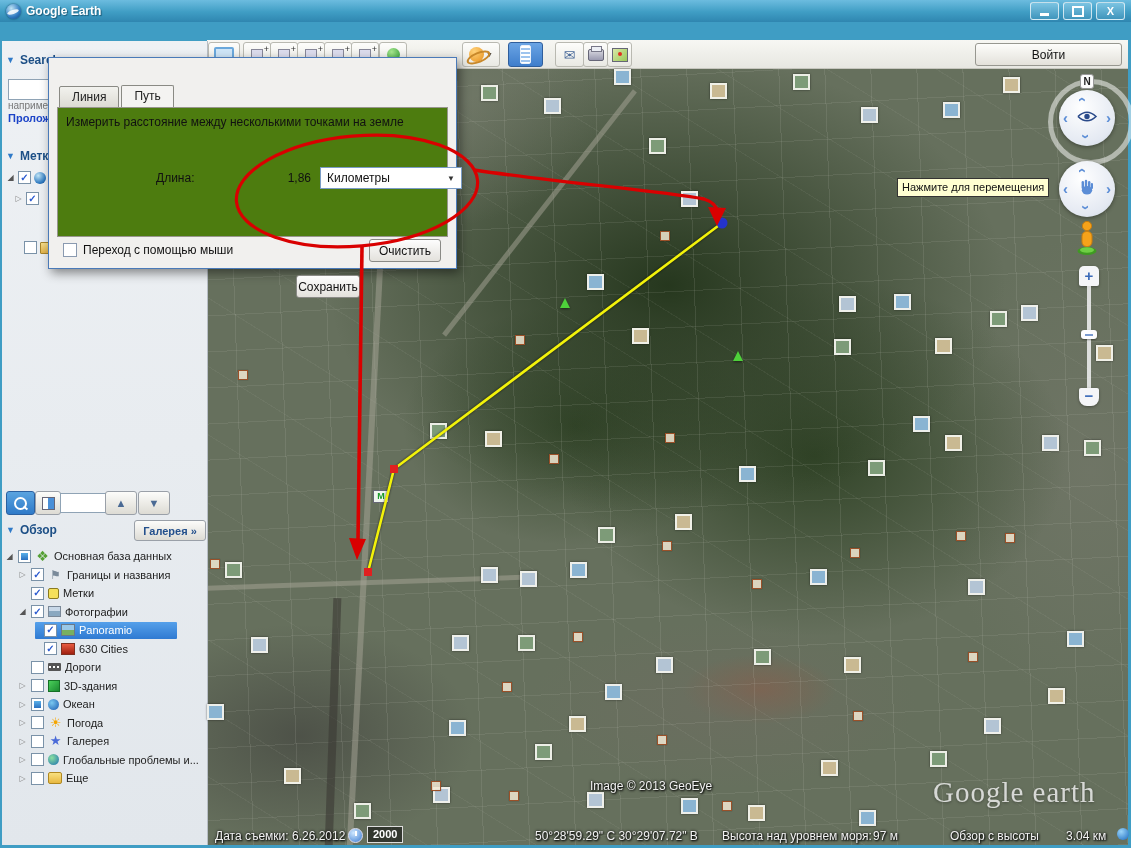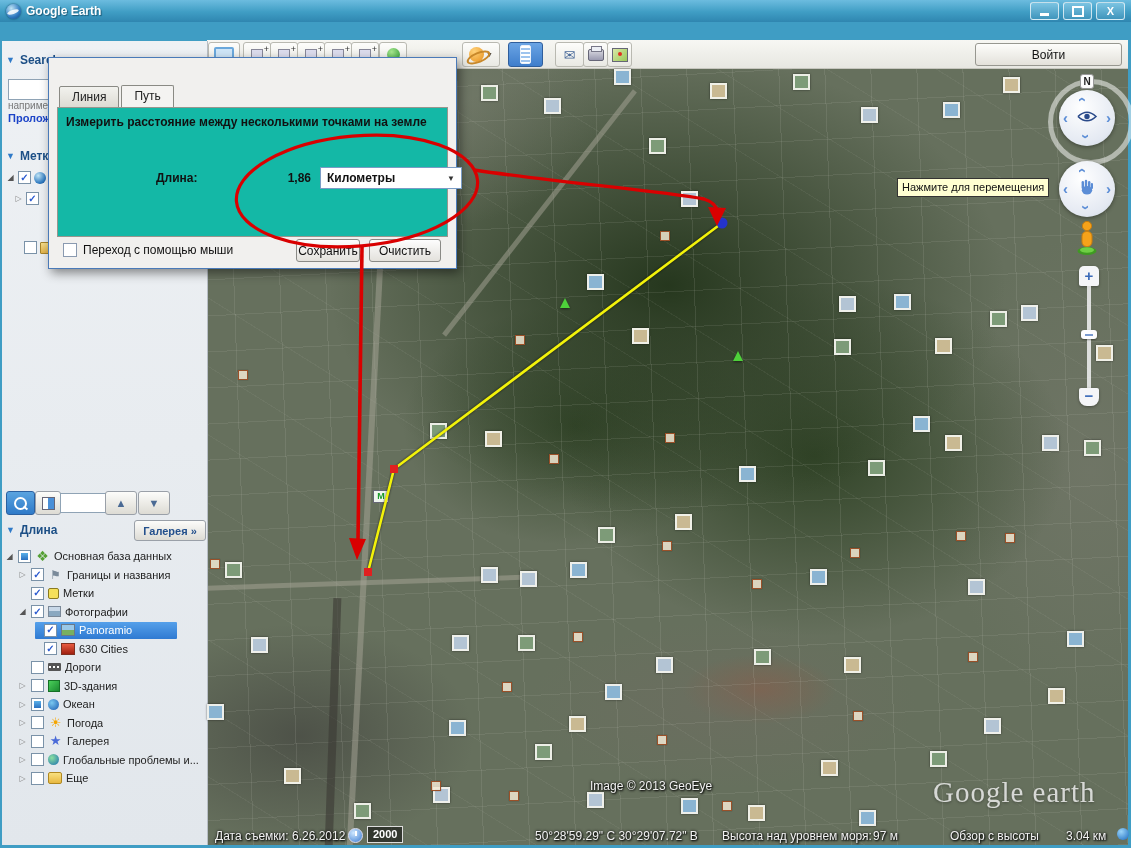--- a/index.html
+++ b/index.html
@@ -146,31 +146,31 @@
   .credit{left:590px;top:779px;}
   .ge-logo{position:absolute;left:933px;top:776px;font-family:"Liberation Serif",serif;font-size:29px;color:rgba(244,244,244,.82);letter-spacing:1px;z-index:12;text-shadow:0 1px 3px rgba(0,0,0,.35);}
   
   .dialog{position:absolute;left:48px;top:57px;width:407px;height:210px;background:#f1f0ee;border:1px solid #4a7ab8;box-shadow:3px 4px 10px rgba(0,0,0,.45);z-index:40;}
   .dlg-title{height:22px;background:linear-gradient(#9cc4f0,#5590d8 50%,#3a77c8);display:flex;align-items:center;padding:0 6px;}
   .dlg-title-text{font-size:12px;font-weight:bold;color:#3a6ab0;text-shadow:0 1px 0 rgba(255,255,255,.35);}
   .dlg-close{margin-left:auto;color:#fff;font-weight:bold;font-size:12px;padding:0 4px;}
   .tabs{position:absolute;left:10px;top:28px;display:flex;}
   .tab{height:21px;padding:0 12px;font-size:12px;line-height:21px;border:1px solid #8a8a84;background:linear-gradient(#f2f2ee,#dcdad2);color:#222;border-radius:2px 2px 0 0;margin-right:2px;}
   .tab.active{background:#f4f3f1;border-bottom:1px solid #f4f3f1;height:22px;position:relative;top:-1px;}
-  .tab-frame{position:absolute;left:8px;top:49px;right:8px;height:128px;border:1px solid #98968e;background:#14b8a6;font-weight:bold;}
+  .tab-frame{position:absolute;left:8px;top:49px;right:8px;height:128px;border:1px solid #98968e;background:#4d7c0f;}
   .dlg-desc{position:absolute;left:8px;top:7px;font-size:12px;color:#111;}
   .len-label{position:absolute;left:98px;top:63px;font-size:12px;color:#111;}
   .len-value{position:absolute;left:195px;top:63px;width:58px;text-align:right;font-size:12px;color:#111;}
   .unit-select{position:absolute;left:262px;top:59px;width:128px;height:20px;background:#fff;border:1px solid #7a9cc6;font-size:12px;color:#111;display:flex;align-items:center;padding:0 6px;}
   .unit-caret{margin-left:auto;font-size:8px;color:#333;}
   .dlg-bottom{position:absolute;left:8px;right:8px;bottom:8px;height:21px;}
   .dlg-check{position:absolute;left:6px;top:4px;width:12px;height:12px;background:#fff;border:1px solid #8a9ab0;}
   .dlg-check-label{position:absolute;left:26px;top:4px;font-size:12px;color:#111;}
   .dlg-btn{position:absolute;top:0;height:21px;background:linear-gradient(#fdfdfd,#e3e1dc);border:1px solid #8a8a86;border-radius:3px;font-size:12px;color:#111;display:flex;align-items:center;justify-content:center;}
-  .btn-save{left:239px;width:62px;}
+  .btn-save{left:239px;width:62px;margin-top:36px;}
   .btn-clear{left:312px;width:70px;}
   
   #annotation-svg{position:absolute;inset:0;z-index:50;pointer-events:none;}
   
   .frame-left{position:absolute;left:0;top:22px;width:2px;bottom:0;background:#3f9dc4;z-index:4;}
   .frame-right{position:absolute;right:0;top:22px;width:3px;bottom:0;background:#3f9dc4;z-index:4;}
   .frame-bottom{position:absolute;left:0;right:0;bottom:0;height:3px;background:#3f9dc4;z-index:13;}
 </style>
 </head>
 <body>
@@ -271,21 +271,21 @@
     <input class="side-mini-input" style="top: 452px;">
     <div class="side-btn" style="left:103px;top:450px;width:30px">
         <span class="arrow-glyph">▲</span>
       </div>
     <div class="side-btn" style="left:136px;top:450px;width:30px">
         <span class="arrow-glyph">▼</span>
       </div>
 
     <div class="panel-header" style="top:482px;width:196px">
       <span class="tri">▼</span>
-      <span>Длина</span>
+      <span>Обзор</span>
       <div class="gallery-btn">Галерея »</div>
     </div>
     <div id="layers-list">
         <div class="layer-row" style="padding-left: 3px;">
           <span class="tree-arrow expanded">◢</span>
           <span class="checkbox partial"></span>
           <span class="licon i-database-layers"></span>
           <span class="llabel">Основная база данных</span>
         </div>
         <div class="layer-row" style="padding-left: 16px;">

